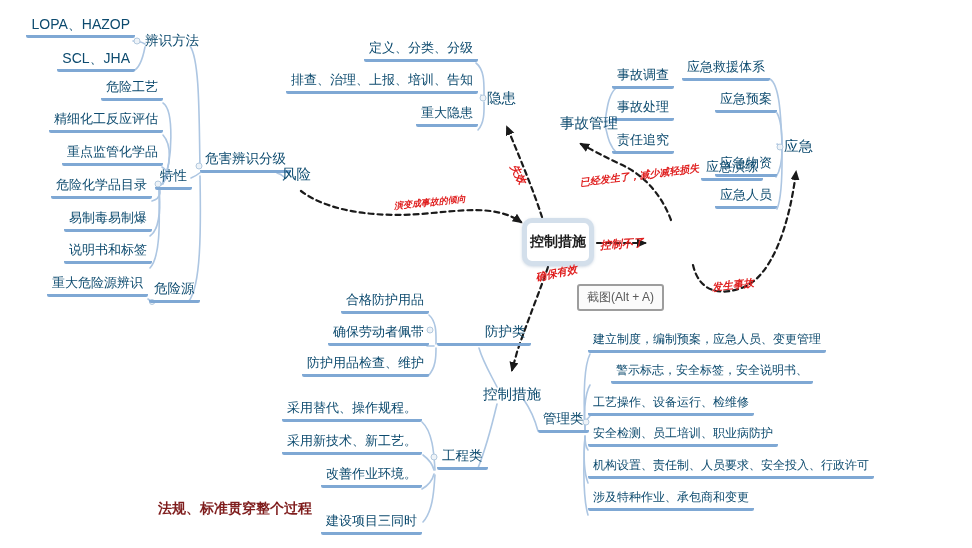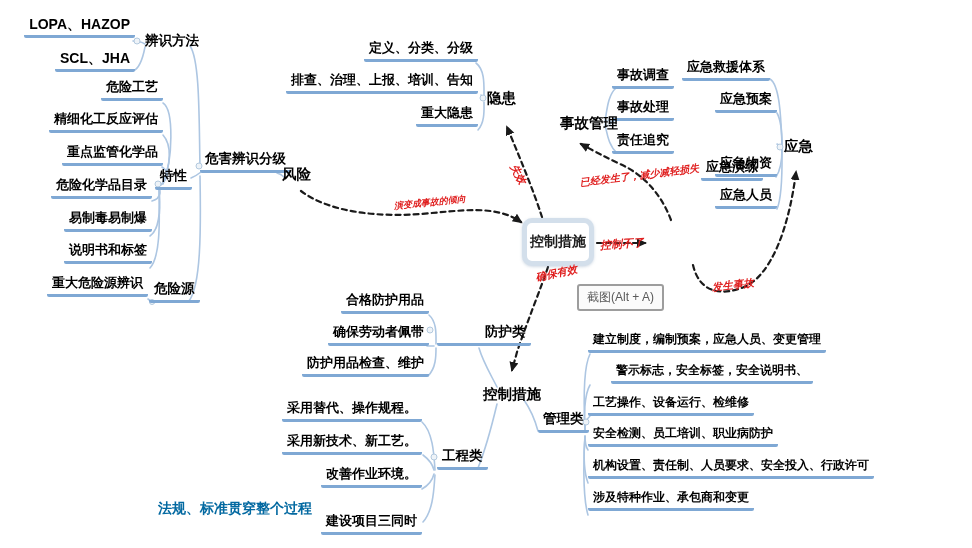--- a/index.html
+++ b/index.html
@@ -1,33 +1,33 @@
 <!DOCTYPE html>
 <html><head>
 <meta charset="utf-8">
 <style>
   html,body { margin:0; padding:0; background:#ffffff; }
   .stage { position:relative; width:972px; height:548px; background:#ffffff; overflow:hidden;
            font-family:"Liberation Sans", sans-serif; }
   svg.layer { position:absolute; left:0; top:0; width:972px; height:548px; }
-  .n { position:absolute; white-space:nowrap; font-weight:700; color:#000000; font-size:13px; line-height:1.15; }
+  .n { position:absolute; white-space:nowrap; font-weight:400; color:#0c4a6e; font-size:13px; line-height:1.15; }
   .u { border-bottom:3px solid #7fa8d4; padding:0 5px 3px 5px; border-radius:0 0 2px 2px; }
   .lbl { font-size:13.5px; }
   .root { font-size:14.5px; }
   .sm { font-size:12px; }
   .boxnode { position:absolute; background:#ffffff; border-radius:10px; display:flex;
              align-items:center; justify-content:center; font-weight:700; color:#1c1c1c;
              font-size:14px; }
   .box-sel { border:5px solid #d3dfeb; box-shadow:0 1px 3px rgba(120,150,180,.35); }
   .box-plain { border:2px solid #8e9aa8; }
   .ann { position:absolute; color:#e02020; font-weight:700; font-style:italic; white-space:nowrap;
          font-size:10px; transform-origin:left center; }
   .tooltip { position:absolute; background:#fbfbfb; border:2px solid #9d9d9d; border-radius:3px;
              color:#5a5a5a; font-size:12px; font-weight:400; padding:3px 8px; white-space:nowrap; }
-  .footnote { position:absolute; font-weight:700; color:#0369a1; font-size:14px; white-space:nowrap; }
+  .footnote { position:absolute; font-weight:700; color:#7f1d1d; font-size:14px; white-space:nowrap; }
 </style>
 </head>
 <body>
 
 <div class="stage">
 
   <svg class="layer" viewBox="0 0 972 548">
     <defs>
       <marker id="ah" markerUnits="userSpaceOnUse" markerWidth="12" markerHeight="12" refX="8" refY="4.5" orient="auto">
         <path d="M0,0 L10,4.5 L0,9 z" fill="#1a1a1a"></path>

